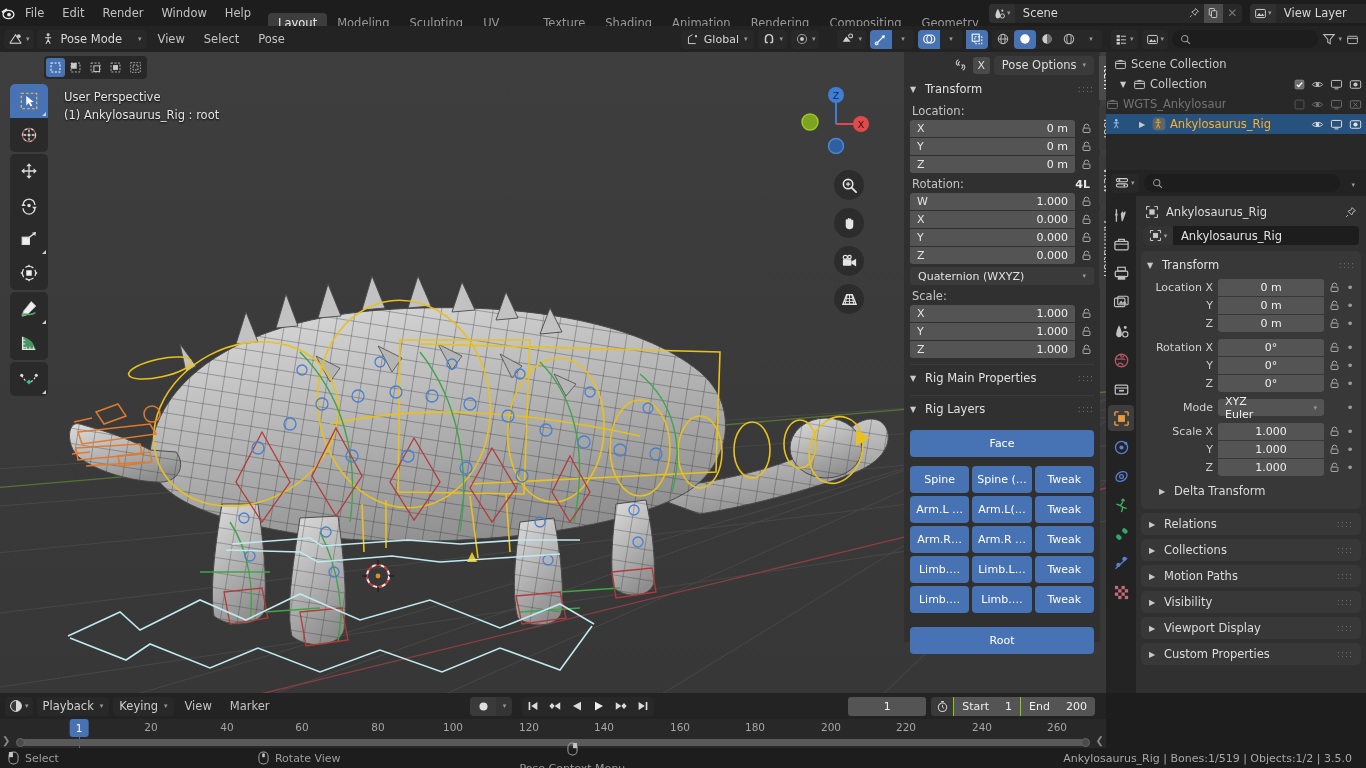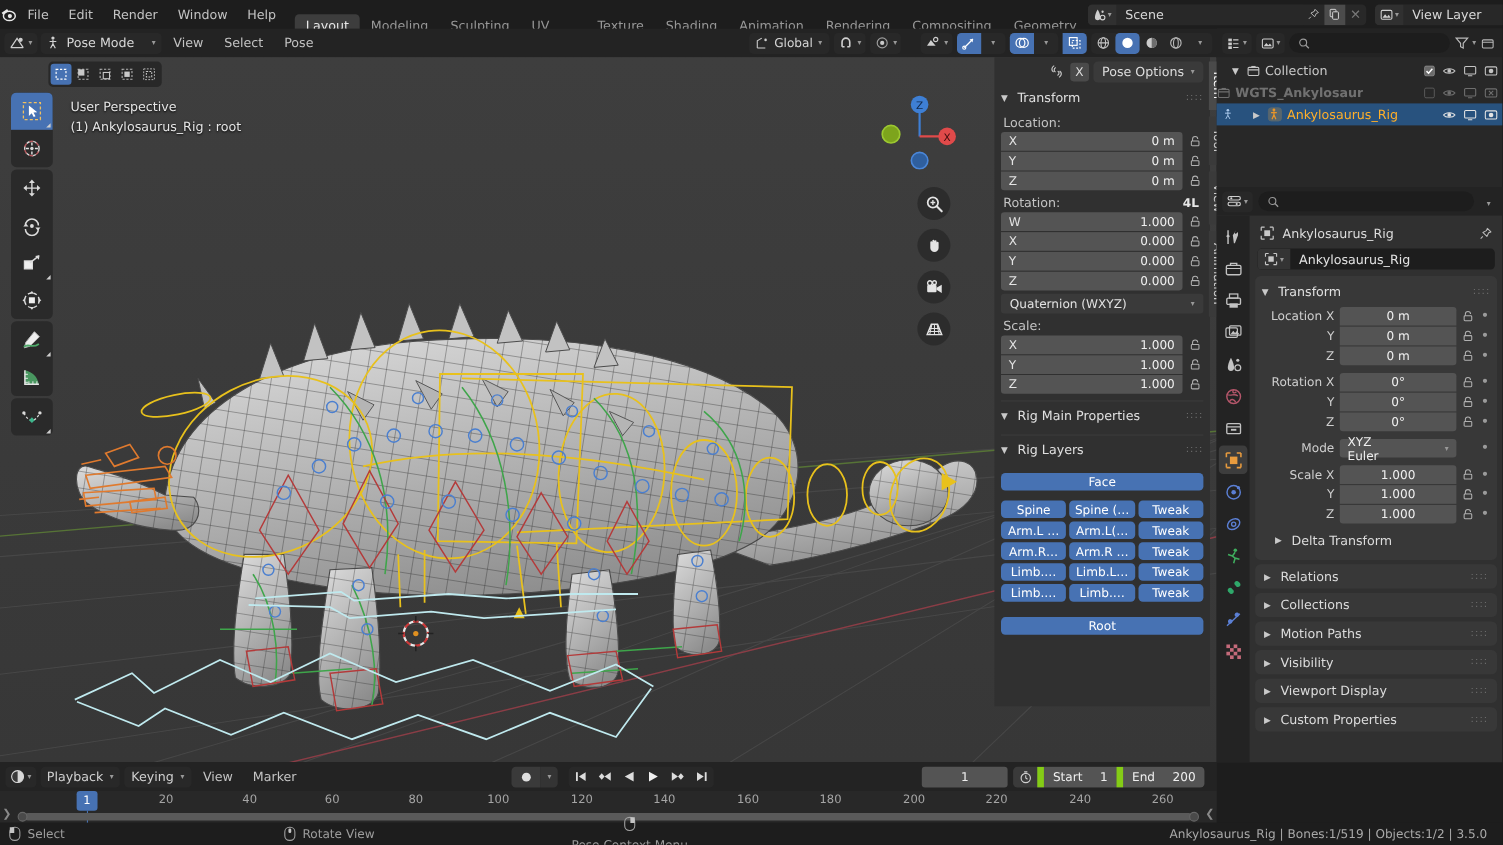--- a/index.html
+++ b/index.html
@@ -91,21 +91,21 @@
   .fld .k { color:#e4e4e4; }
   .fld .v { margin-left:auto; }
   .fldgroup .fld { border-radius:0; }
   .fldgroup .fldrow:first-child .fld{border-radius:3px 3px 0 0;}
   .fldgroup .fldrow:last-child .fld{border-radius:0 0 3px 3px;}
   .lockico { width:15px; display:flex; justify-content:center; }
   .dropdown { height:18px; background:#3a3a3a; border-radius:3px; display:flex; align-items:center; padding:0 8px; font-size:11px; color:#e2e2e2; margin-top:3px;}
   .dropdown .caret{margin-left:auto;}
   .rot-badge { margin-left:auto; font-size:11px; color:#e6e6e6; font-weight:bold; padding-right:4px;}
   .np-section { border-top:1px solid #3a3a3a; margin-top:6px; padding-top:2px; }
-  .btn-blue { background:#4772b3; color:#fff; border-radius:4px; height:16px; display:flex; align-items:center; justify-content:center; font-size:11px; overflow:hidden; white-space:nowrap; }
+  .btn-blue { background:#4772b3; color:#fff; border-radius:4px; height:27px; display:flex; align-items:center; justify-content:center; font-size:11px; overflow:hidden; white-space:nowrap; }
   .rig-grid { display:flex; flex-direction:column; gap:3px; margin-top:4px; }
   .rig-row { display:flex; gap:3px; }
   .rig-row .btn-blue { flex:1; min-width:0; }
   
   .vtabs { position:absolute; right:266px; top:56px; width:0; }
   .vtab {
     position:absolute; left:-1px; width:17px; background:#3a3a3a; color:#d0d0d0;
     writing-mode:vertical-rl; text-orientation:mixed; font-size:11px;
     display:flex; align-items:center; justify-content:center;
     border-radius:0 4px 4px 0; padding:6px 0;
@@ -160,21 +160,21 @@
   .tl-dd { display:flex; align-items:center; height:19px; background:#282828; border-radius:4px; padding:0 6px; gap:6px; font-size:11.5px; color:#d0d0d0;}
   .tl-center { margin-left:auto; margin-right:auto; display:flex; align-items:center; gap:4px;}
   .rec-btn { width:26px; height:19px; background:#3a3a3a; border-radius:4px 0 0 4px; display:flex; align-items:center; justify-content:center;}
   .rec-dd { width:16px; height:19px; background:#343434; border-radius:0 4px 4px 0; display:flex;align-items:center;justify-content:center;}
   .transport { display:flex; align-items:center; background:#282828; border-radius:4px; margin-left:6px;}
   .tp { width:22px; height:19px; display:flex; align-items:center; justify-content:center; color:#d7d7d7;}
   .tl-right { display:flex; align-items:center; gap:5px; padding-right:6px;}
   .frame-fld { width:78px; height:19px; background:#545454; border-radius:3px; display:flex; align-items:center; justify-content:center; font-size:11px; color:#f0f0f0;}
   .se-group { display:flex; align-items:center; background:#3a3a3a; border-radius:4px; height:19px; overflow:hidden;}
   .se-ic{width:22px;height:19px;display:flex;align-items:center;justify-content:center;}
-  .se-cell { display:flex; align-items:center; height:19px; background:#545454; padding:0 8px; gap:16px; font-size:11px; color:#efefef; border-left:6px solid #84cc16;}
+  .se-cell { display:flex; align-items:center; height:19px; background:#545454; padding:0 8px; gap:16px; font-size:11px; color:#efefef; border-left:1px solid #84cc16;}
   .tl-ruler { position:relative; height:18px; background:#282828; }
   .tick { position:absolute; top:2px; font-size:10.5px; color:#a5a5a5; transform:translateX(-50%);}
   .playhead { position:absolute; top:0; height:18px; background:#4772b3; border-radius:3px; display:flex; align-items:center; justify-content:center; color:#fff; font-size:10.5px; padding:0 6px; transform:translateX(-50%); }
   .playhead-line { position:absolute; top:18px; width:1px; height:11px; background:#4772b3;}
   .tl-scroll { position:absolute; left:0; bottom:0; width:1106px; height:11px; display:flex; align-items:center;}
   .tl-scrollbar { position:absolute; left:22px; right:22px; height:7px; background:#5a5a5a; border-radius:4px;}
   .scr-end{position:absolute;width:9px;height:9px;border-radius:50%;background:#4a4a4a;border:1px solid #666;}
 
   
   .statusbar { position:absolute; left:0; top:748px; width:1366px; height:20px; background:#1d1d1d; display:flex; align-items:center; padding:0 8px; font-size:11px; color:#9d9d9d;}
@@ -995,20 +995,30 @@
       </div>
       <div style="padding-right:2px;">
         <svg width="13" height="13" viewBox="0 0 16 16">
             <rect x="2" y="4" width="12" height="9" rx="1.2" fill="none" stroke="#b9b9b9" stroke-width="1.2"></rect>
             <path d="M2 6.6 h12" stroke="#b9b9b9" stroke-width="1.2"></path>
           </svg>
       </div>
     </div>
 
     <div class="ol-rows">
+      <div class="ol-row" style="padding-left:8px;">
+        <span>
+          <svg width="13" height="13" viewBox="0 0 16 16">
+              <rect x="2" y="4" width="12" height="9" rx="1.2" fill="none" stroke="#c5c5c5" stroke-width="1.2"></rect>
+              <path d="M2 6.8 h12" stroke="#c5c5c5" stroke-width="1.2"></path>
+              <rect x="5.6" y="2.4" width="4.8" height="1.6" fill="#c5c5c5"></rect>
+            </svg>
+        </span>
+        <span class="ol-name">Scene Collection</span>
+      </div>
 
       <div class="ol-row" style="padding-left:14px;">
         <span class="tri">▼</span>
         <span>
           <svg width="13" height="13" viewBox="0 0 16 16">
               <rect x="2" y="4" width="12" height="9" rx="1.2" fill="none" stroke="#c5c5c5" stroke-width="1.2"></rect>
               <path d="M2 6.8 h12" stroke="#c5c5c5" stroke-width="1.2"></path>
               <rect x="5.6" y="2.4" width="4.8" height="1.6" fill="#c5c5c5"></rect>
             </svg>
         </span>
@@ -1034,21 +1044,21 @@
             </span>
           <span>
               <svg width="13" height="13" viewBox="0 0 16 16">
                 <rect x="1.6" y="3.4" width="12.8" height="9.2" rx="1.6" fill="none" stroke="#c5c5c5" stroke-width="1.2"></rect>
                 <circle cx="8" cy="8" r="2.6" fill="#c5c5c5"></circle>
               </svg>
             </span>
         </span>
       </div>
 
-      <div class="ol-row ol-dim" style="font-weight:bold;">
+      <div class="ol-row ol-dim" style="">
         <span>
           <svg width="13" height="13" viewBox="0 0 16 16">
               <rect x="2" y="4" width="12" height="9" rx="1.2" fill="none" stroke="#c5c5c5" stroke-width="1.2"></rect>
               <path d="M2 6.8 h12" stroke="#c5c5c5" stroke-width="1.2"></path>
               <rect x="5.6" y="2.4" width="4.8" height="1.6" fill="#c5c5c5"></rect>
             </svg>
         </span>
         <span class="ol-name">WGTS_Ankylosaur</span>
         <span class="ol-icons">
           <span>

